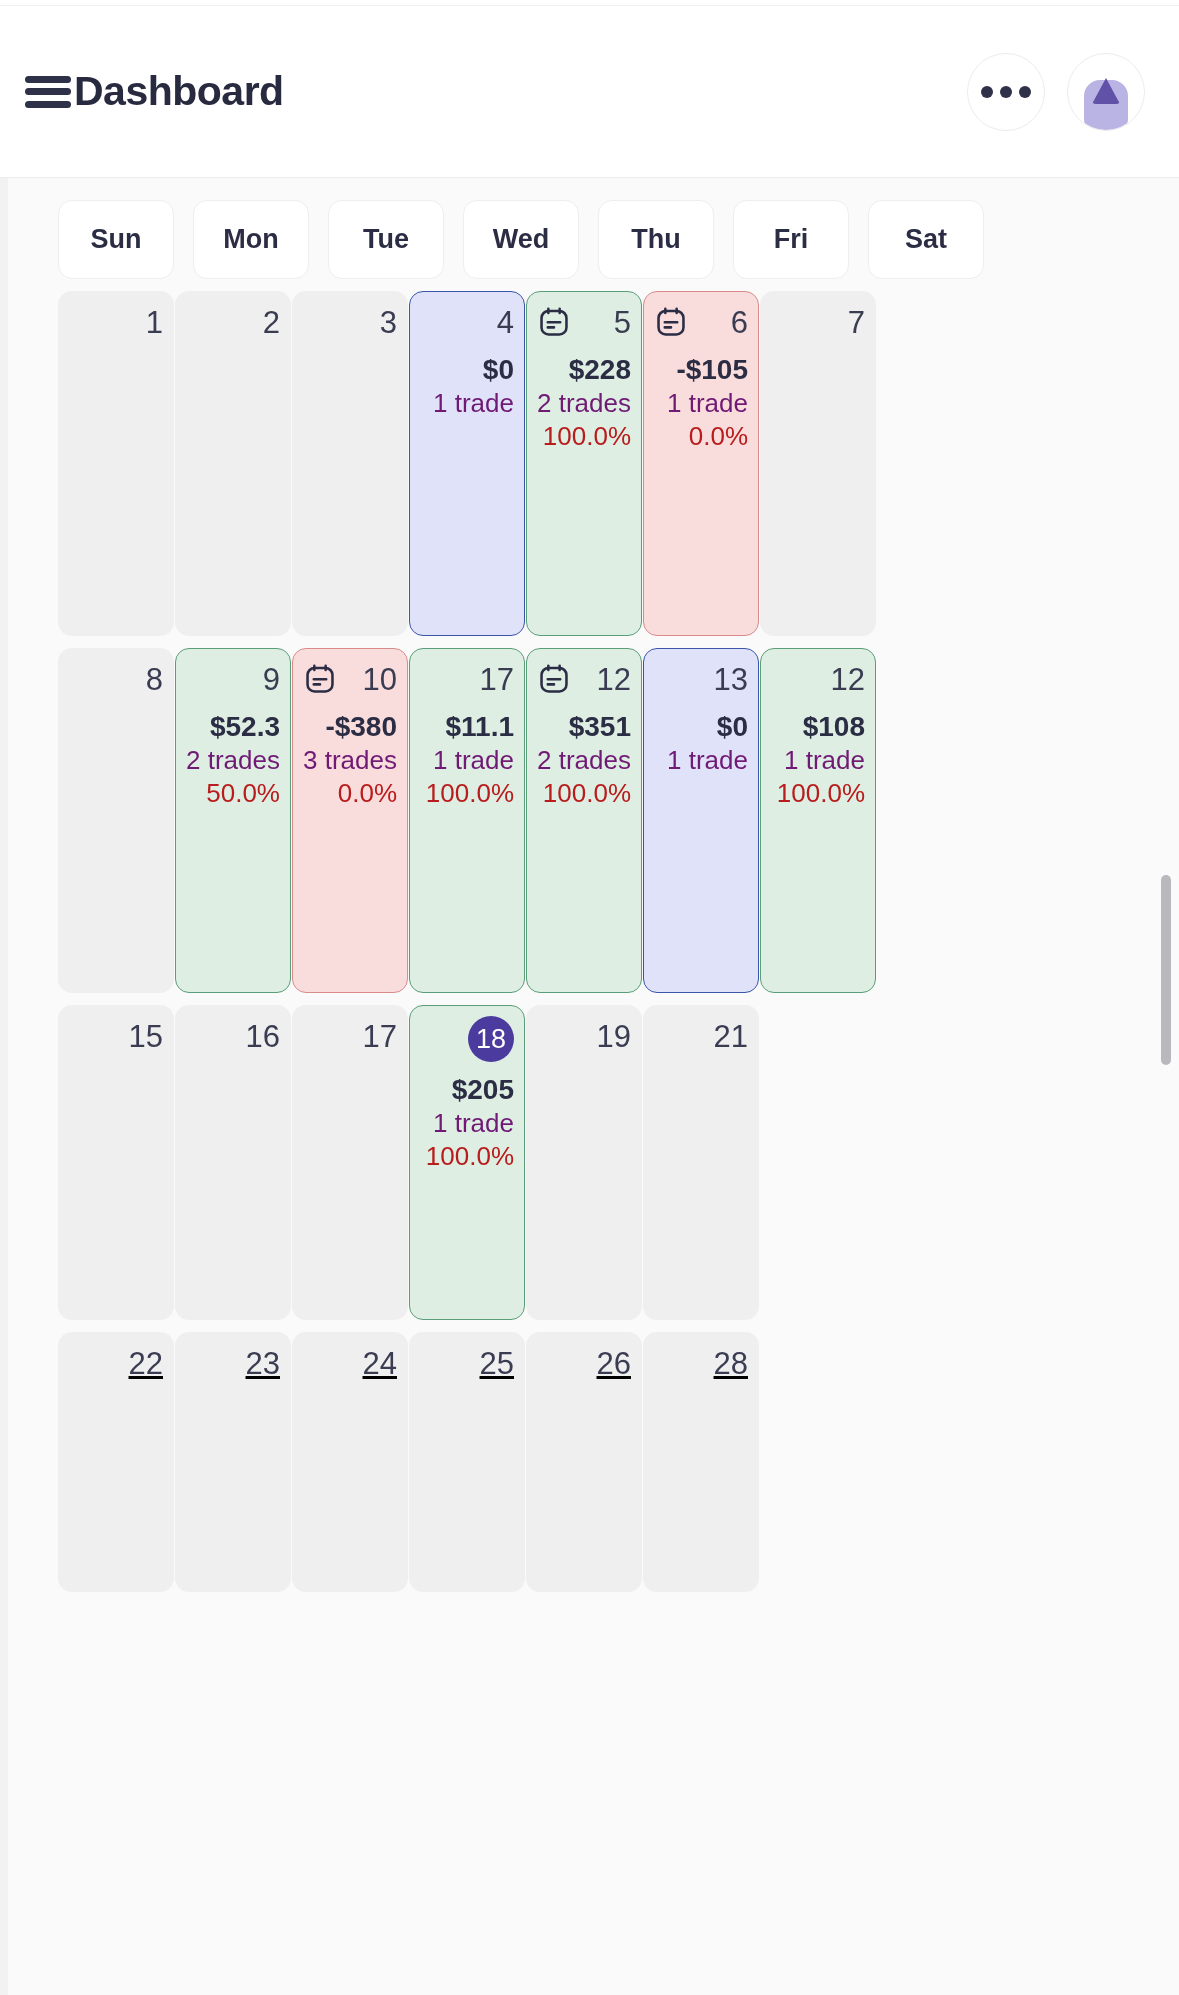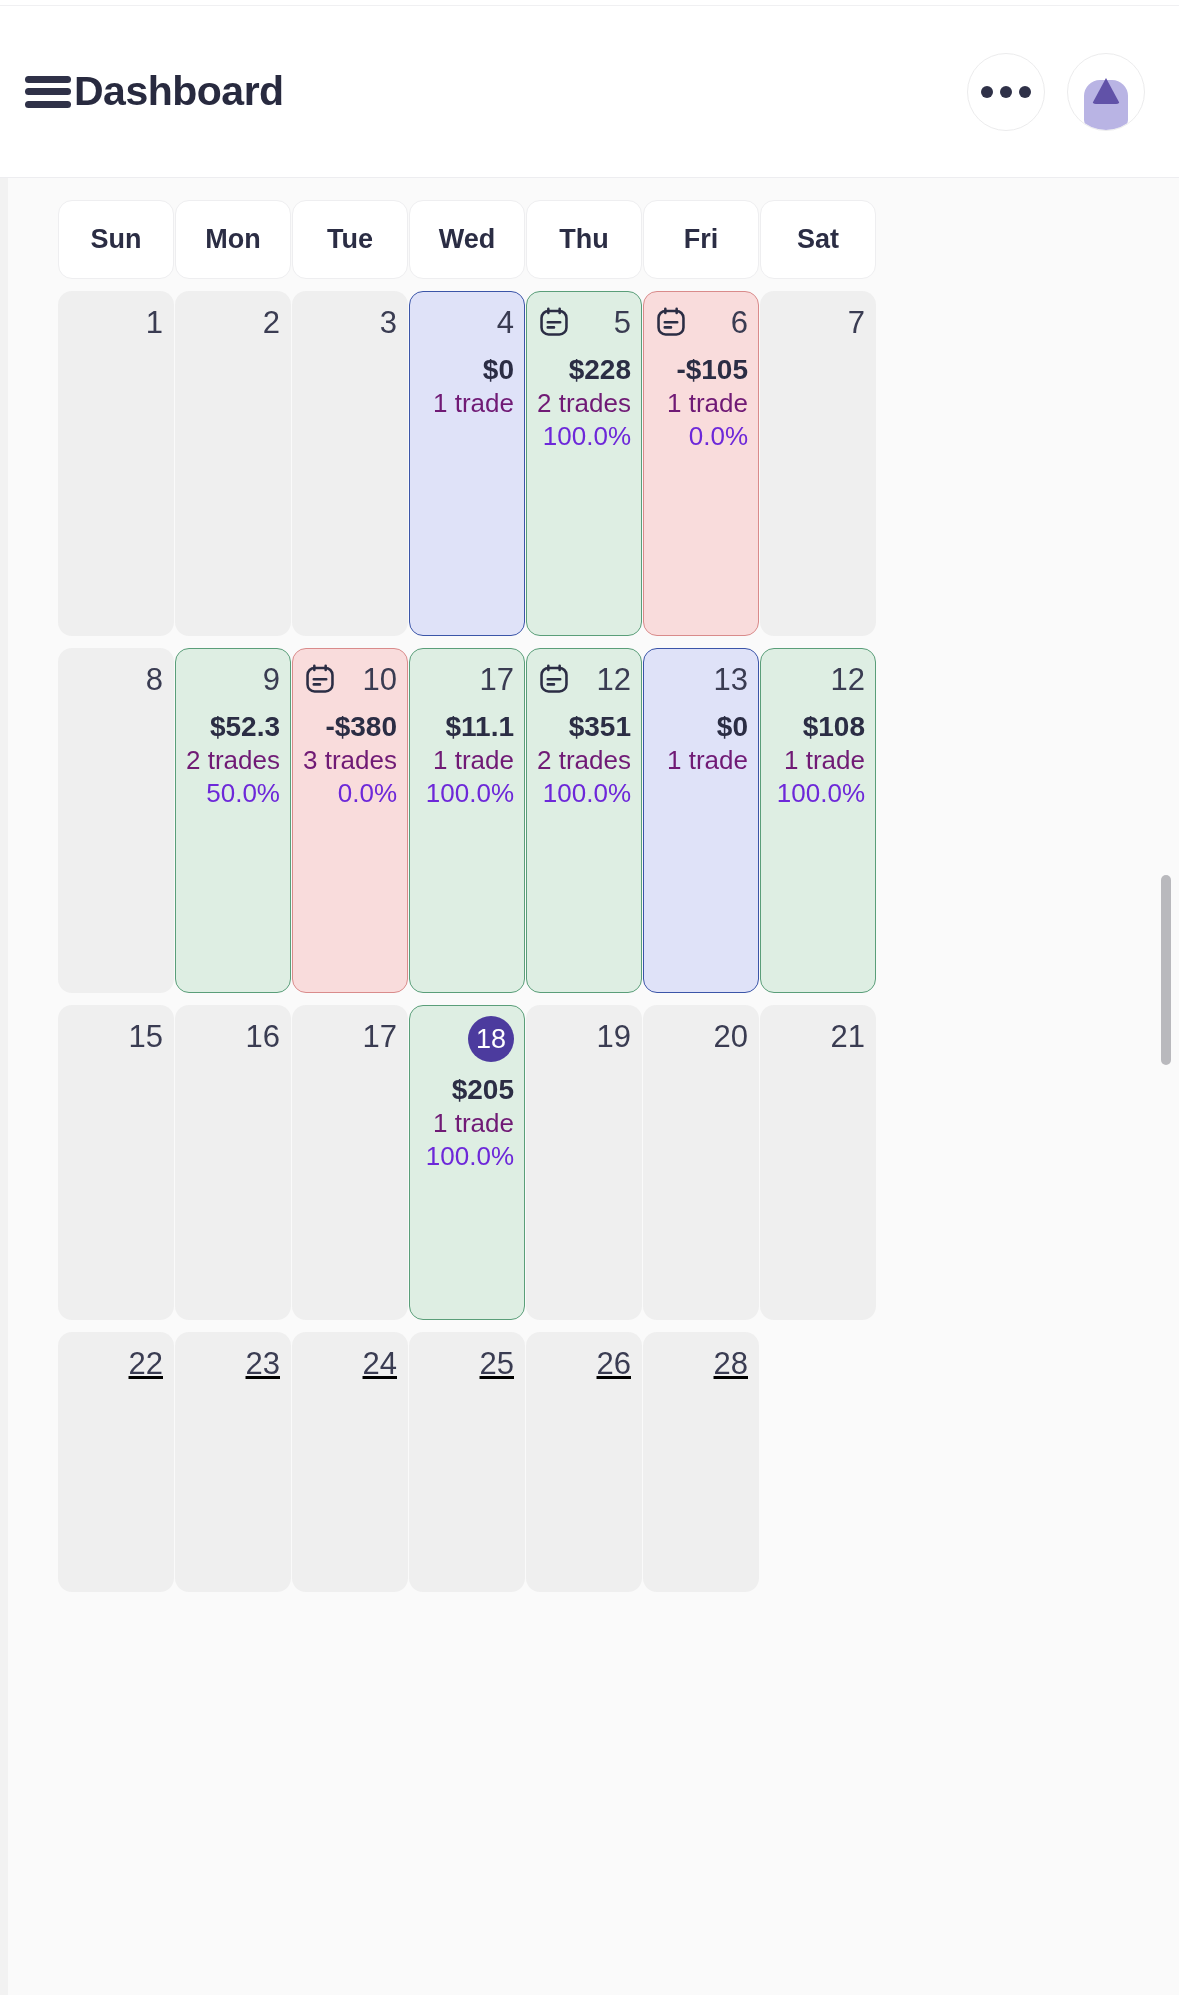--- a/index.html
+++ b/index.html
@@ -49,21 +49,21 @@
     background:#b9b4e4; position:relative; }
   .avatar-body:before {
     content:""; position:absolute; top:-2px; left:8px;
     width:0;height:0;border-left:14px solid transparent;border-right:14px solid transparent;
     border-bottom:26px solid #6152a8; border-radius:4px;
   }
 
   
   .cal-wrap { position:relative; padding: 22px 12px 0 58px; }
 
-  .dow-row { display:grid; grid-template-columns: repeat(7, 116px); column-gap:1px; margin-bottom:12px;}
+  .dow-row { display:grid; grid-template-columns: repeat(7, 116px); column-gap:19px; margin-bottom:12px;}
   .dow {
     height: 79px; background:#fff; border:1.5px solid #eeeef0; border-radius:14px;
     display:flex; align-items:center; justify-content:center;
     font-size: 27px; font-weight:700; color:#2b2d44;
   }
 
   .week { display:grid; grid-template-columns: repeat(7, 116px); column-gap:1px; margin-bottom:12px; }
 
   .cell {
     border-radius:14px; position:relative; padding: 10px 10px 0 10px;
@@ -83,21 +83,21 @@
   .daynum.today {
     background:#4c3b9e; color:#fff; border-radius:50%;
     width:46px;height:46px; display:flex;align-items:center;justify-content:center;
     font-size:27px;
   }
   .note-icon { width:34px; height:34px; flex:0 0 auto; margin-right:auto; }
 
   .stats { margin-top:10px; text-align:right; }
   .pnl { font-size:28px; font-weight:700; color:#2b2d44; line-height:1.25; }
   .trades { font-size:26px; color:#701a75; line-height:1.28; }
-  .wr { font-size:26px; color:#6d28d9; line-height:1.28; }
+  .wr { font-size:26px; color:#b91c1c; line-height:1.28; }
 
   
   .scrollbar {
     position:absolute; right:8px; top:875px; width:10px; height:190px;
     border-radius:6px; background:#b9b9bd;
   }
   .left-edge { position:absolute; left:0; top:178px; width:8px; bottom:0; background:#f2f2f2; }
 </style>
 </head>
 <body>
@@ -303,25 +303,20 @@
               <div class="wr">100.0%</div>
             </div>
           </div>
           <div class="cell empty h-315">
             <div class="cell-top">
               <div class="daynum">19</div>
             </div>
           </div>
           <div class="cell empty h-315">
             <div class="cell-top">
-              <div class="daynum">20</div>
-            </div>
-          </div>
-          <div class="cell empty h-315">
-            <div class="cell-top">
               <div class="daynum">21</div>
             </div>
           </div>
         </div>
         <div class="week">
           <div class="cell empty h-260">
             <div class="cell-top">
               <div class="daynum">22</div>
             </div>
           </div>

